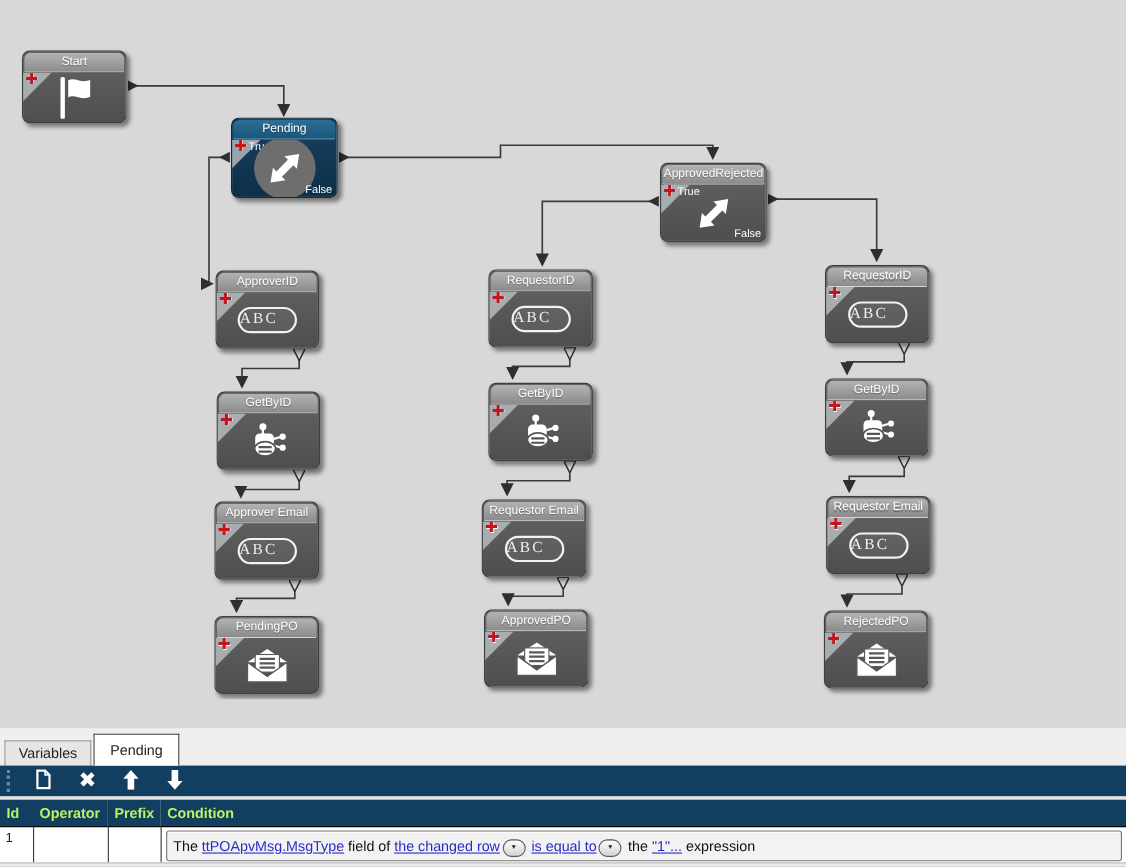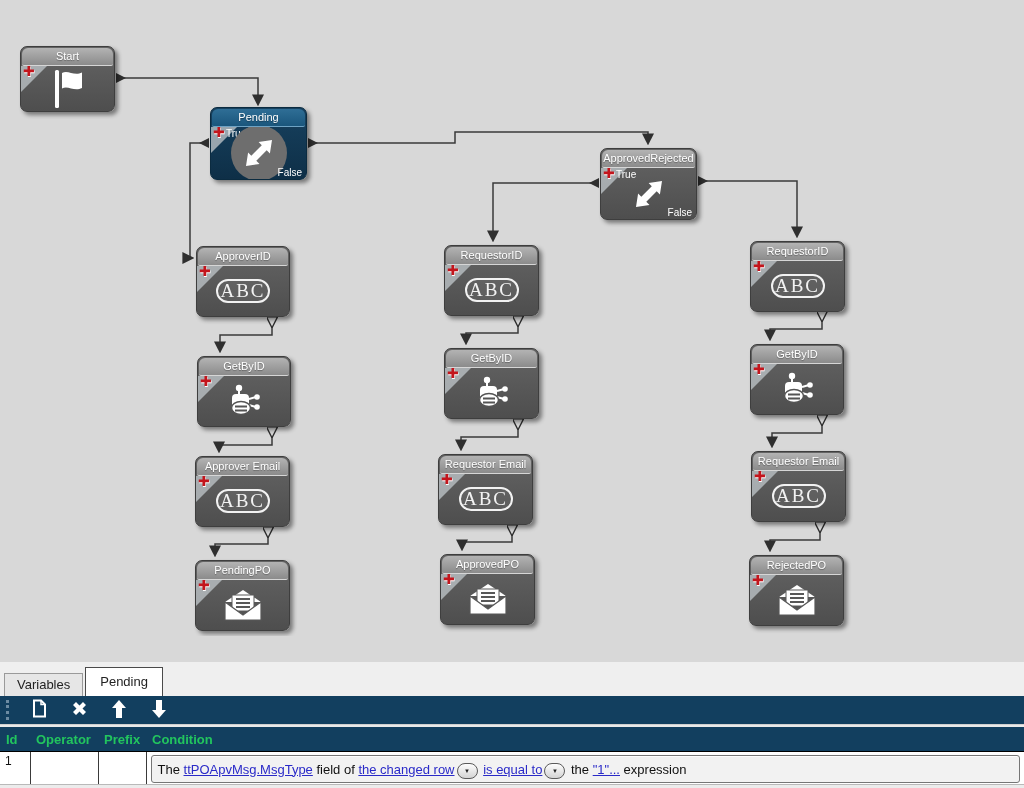--- a/index.html
+++ b/index.html
@@ -27,40 +27,40 @@
   .plus{position:absolute;left:2px;top:-3px;font-size:14px;font-weight:bold;color:#C3151C;
         text-shadow:0.5px 0.5px 0 #fff;}
   .lbl-true{position:absolute;left:15px;top:1px;color:#fff;font-size:10px;}
   .lbl-false{position:absolute;right:4px;bottom:1px;color:#fff;font-size:10px;}
   .node-icon{position:absolute;left:50%;top:50%;transform:translate(-50%,-50%);
              display:flex;align-items:center;justify-content:center;}
   .node.selected{background:linear-gradient(#17415F,#0E2F47);border-color:#0B2B40;}
   .node.selected .node-header{background:linear-gradient(#2F6E96,#1A567C);border-bottom-color:#6FA3C4;}
   .node.selected .node-icon.cond-circle{background:#6E6E6E;border-radius:50%;width:56px;height:56px;}
   .abc-oval{border:2px solid #F2F2F2;border-radius:14px;color:#F2F2F2;background:rgba(255,255,255,0.06);
-            width:50px;height:20px;line-height:20px;text-align:center;
-            font-family:"Liberation Serif","DejaVu Serif",serif;font-size:19px;letter-spacing:2px;}
+            width:50px;height:20px;line-height:20px;text-align:left;
+            font-family:"Liberation Serif","DejaVu Serif",serif;font-size:14px;letter-spacing:2px;}
 
   
   .props-bar{position:absolute;left:0;top:636px;width:100%;height:26px;background:#2B86C2;
              color:#fff;font-size:14px;line-height:26px;padding-left:6px;box-sizing:border-box;}
   .tab-strip{position:absolute;left:0;top:662px;width:100%;height:34px;background:#EFEFEF;
              display:flex;align-items:flex-end;padding-left:4px;box-sizing:border-box;}
   .tab{font-size:13px;color:#222;background:#E6E6E6;border:1px solid #9A9A9A;border-bottom:none;
        padding:3px 12px 4px 12px;margin-right:2px;position:relative;cursor:default;}
   .tab.active{background:#fff;border-color:#4A4A4A;padding:6px 14px 7px 14px;z-index:2;}
   .toolbar{position:absolute;left:0;top:696px;width:100%;height:28px;background:#123F5F;
            display:flex;align-items:center;box-sizing:border-box;}
   .grip{width:3px;height:20px;margin:0 10px 0 6px;border-left:3px dotted #6C8BA2;}
   .tb-btn{width:34px;height:24px;display:flex;align-items:center;justify-content:center;
           background:transparent;border:none;margin-right:6px;}
   .tb-gap{position:absolute;left:0;top:724px;width:100%;height:3px;background:#E9E9E9;border-top:1px solid #CFCFCF;}
 
   table.grid{position:absolute;left:0;top:727px;width:1024px;border-collapse:collapse;table-layout:fixed;}
-  table.grid th{background:#123F5F;color:#22c55e;font-size:13px;text-align:left;font-weight:bold;
+  table.grid th{background:#123F5F;color:#bef264;font-size:13px;text-align:left;font-weight:bold;
                 height:24px;padding:0 0 0 6px;border-bottom:1px solid #000;}
   table.grid td{background:#fff;height:32px;border-right:1px solid #3A3A3A;border-bottom:1px solid #3A3A3A;
                 font-size:12px;color:#111;padding:0;vertical-align:middle;}
   table.grid td.id-cell{padding:2px 0 0 5px;vertical-align:top;}
   .cond-cell{padding:0 4px !important;border-right:none !important;}
   .cond-editor{display:flex;align-items:center;height:26px;background:#F2F2F2;border:1px solid #767676;
                border-radius:3px;box-shadow:inset 0 1px 0 #fff;padding:0 6px;font-size:13px;color:#111;
                white-space:nowrap;overflow:hidden;}
   .cond-editor a{color:#2A2AC8;text-decoration:underline;}
   .dd{display:inline-flex;align-items:center;justify-content:center;width:19px;height:14px;

